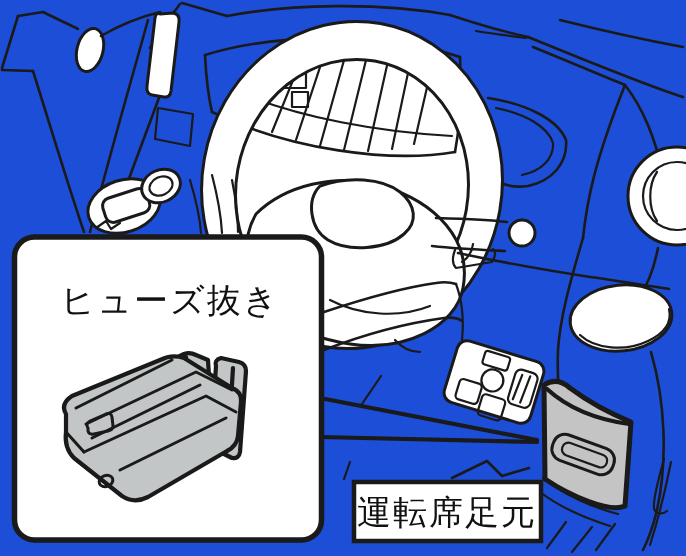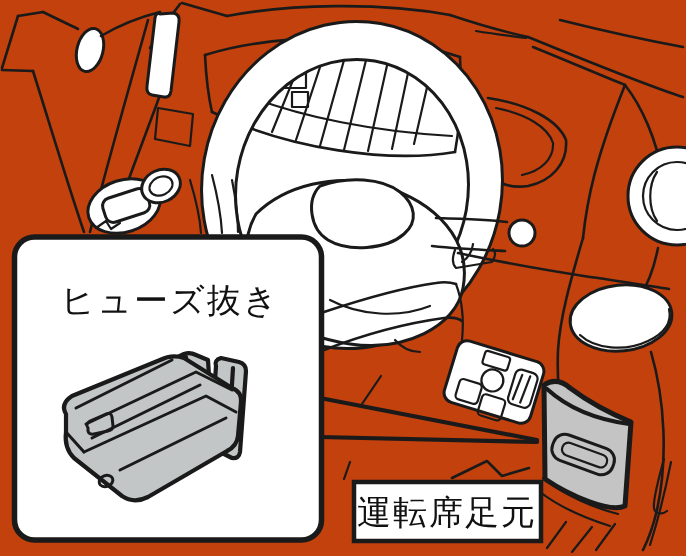--- a/index.html
+++ b/index.html
@@ -1,19 +1,19 @@
 <!DOCTYPE html>
 <html><head>
 <meta charset="utf-8">
 <style>
   html,body{margin:0;padding:0;background:#fff;}
   .stage{
     position:relative;
     width:686px;height:556px;
-    background:#c2410c;
+    background:#1d4ed8;
     font-family:"DejaVu Sans","Liberation Sans",sans-serif;
     overflow:hidden;
   }
   svg{display:block}
   .ln{fill:none;stroke:#1a1a1a;stroke-width:2.6;stroke-linecap:round;stroke-linejoin:round;}
   .ln-thin{fill:none;stroke:#1a1a1a;stroke-width:2.2;stroke-linecap:round;stroke-linejoin:round;}
   .ln-thick{fill:none;stroke:#1a1a1a;stroke-width:4.2;stroke-linecap:round;stroke-linejoin:round;}
   .wfill{fill:#ffffff;stroke:#1a1a1a;stroke-width:3;stroke-linejoin:round;}
   .grayfill{fill:#c3c6c6;}
   .callout-rect{fill:#ffffff;stroke:#1a1a1a;stroke-width:5.5;}

